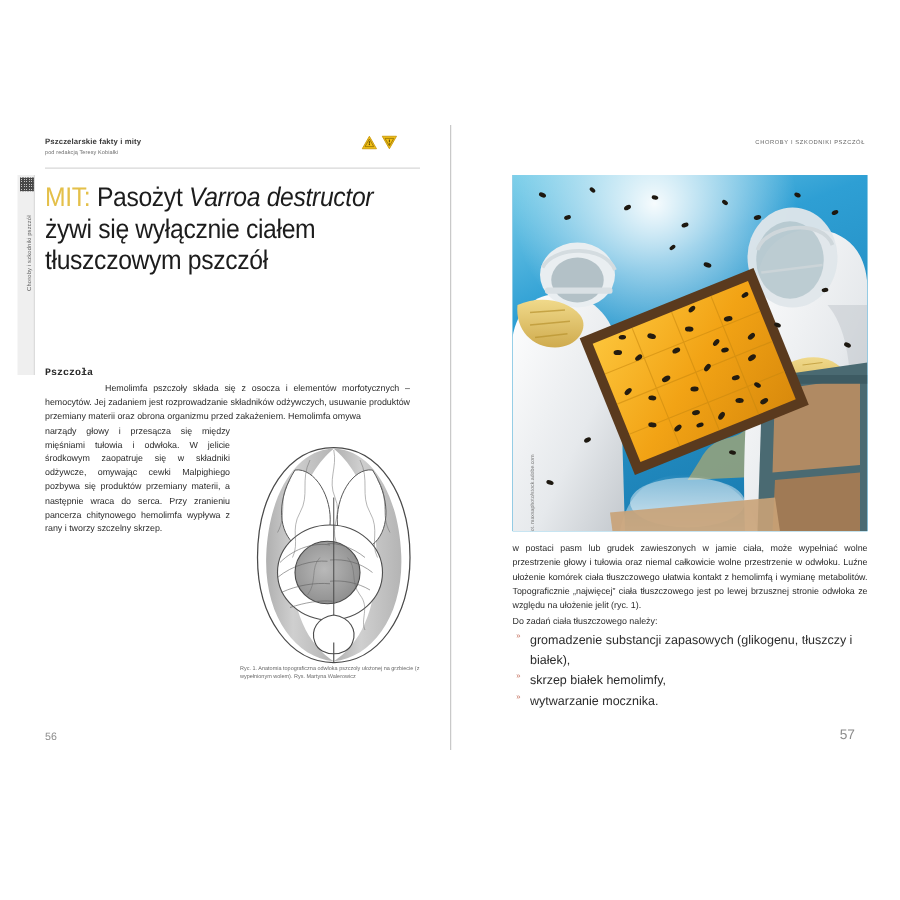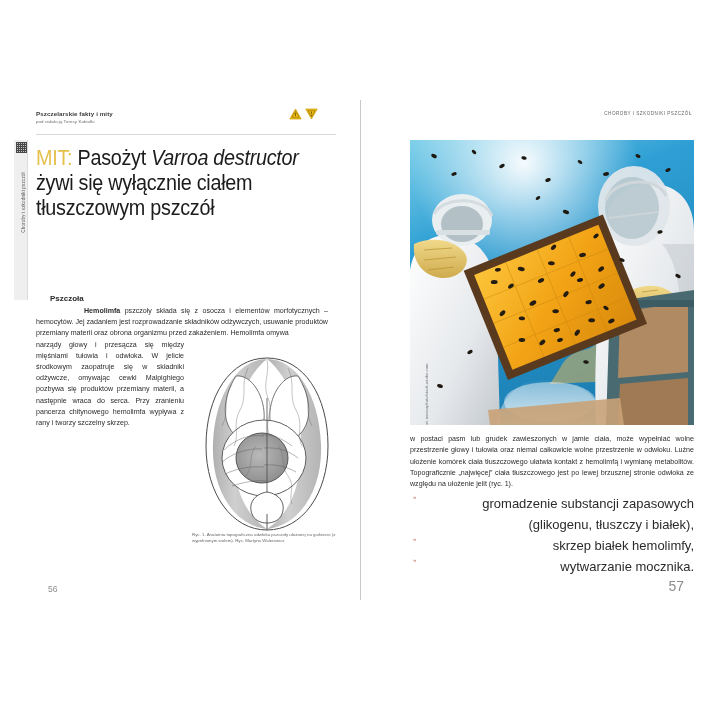--- a/index.html
+++ b/index.html
@@ -72,45 +72,45 @@
   }
   .mit-word { color:#e4c04a; }
   .mit-italic { font-style:italic; }
 
   .pl-intro {
     position:absolute; left:22px; top:138px; width:292px;
     font-size:7.1px; line-height:1.62; text-align:justify; color:#2b2b2b;
   }
 
   .sec-h { 
-    position:absolute; left:36px; top:190px;
-    font-size:8px; color:#2b2b2b;
+    position:absolute; left:22px; top:190px;
+    font-size:8px; color:#2b2b2b;font-family:Liberation Mono, monospace;
   }
 
   .pl-col {
     position:absolute; left:22px; top:202px; width:292px;
     font-size:7.1px; line-height:1.58; text-align:justify; color:#2b2b2b;
   }
   .pl-col .narrow { width:148px; }
-  .pl-col b { font-weight:bold;padding-left:48px; }
+  .pl-col b { font-weight:normal;padding-left:48px; }
   .indent { text-indent:12px; }
 
   
   .fig {
     position:absolute; left:178px; top:250px; width:150px; height:180px;
   }
   .fig svg { display:block; width:150px; height:180px; }
   .fig-cap {
     position:absolute; left:178px; top:428px; width:146px;
     font-size:4.4px; line-height:1.42; color:#6a6a6a;
   }
 
   .folio-left {
     position:absolute; left:22px; bottom:10px;
-    font-size:8.5px; color:#8c8c8c;margin-left:12px;
+    font-size:8.5px; color:#8c8c8c;
   }
 
   
   .page-right {
     position:absolute; left:374px; top:104px; width:332px; height:500px;
     background:#fff;
   }
   .pr-header {
     position:absolute; right:14px; top:7px;
     font-size:4.6px; letter-spacing:.5px; color:#666; text-transform:uppercase;
@@ -127,30 +127,30 @@
   }
 
   .pr-body {
     position:absolute; left:36px; top:330px; width:284px;
     font-size:7.1px; line-height:1.6; text-align:justify; color:#2b2b2b;
   }
   .pr-lead-in { font-size:7.1px; line-height:1.6; text-align:justify; }
   .pr-plain { margin-top:1px; text-align:left; }
   .bullets { margin-top:2px; list-style:none; }
   .bullets li {
-    position:relative; padding-left:14px; line-height:1.62; font-size:13px;
-    text-align:right;
+    position:relative; padding-left:14px; line-height:1.62; font-size:10px;
+    text-align:left;
   }
   .bullets li:before {
     content:"»"; position:absolute; left:3px; top:0;
     color:#c4705e; font-size:6px;
   }
   .folio-right {
     position:absolute; right:22px; bottom:10px;
-    font-size:14px; color:#8c8c8c;
+    font-size:11px; color:#8c8c8c;
   }
 </style>
 </head>
 <body>
 
 <div class="spread">
 
   <div class="fold"></div>
 
   <div class="page-left">
@@ -395,20 +395,21 @@
           <ellipse cx="250" cy="92" rx="2.7" ry="1.7" transform="rotate(-10 250 92)"></ellipse>
           <ellipse cx="268" cy="136" rx="2.9" ry="1.8" transform="rotate(26 268 136)"></ellipse>
           <ellipse cx="128" cy="58" rx="2.6" ry="1.6" transform="rotate(-36 128 58)"></ellipse>
         </g>
       </svg>
       <div class="photo-credit">Fot. maxsaphoto/stock.adobe.com</div>
     </div>
 
     <div class="pr-body">
       <p class="pr-lead-in">w postaci pasm lub grudek zawieszonych w jamie ciała, może wypełniać wolne przestrzenie głowy i tułowia oraz niemal całkowicie wolne przestrzenie w odwłoku. Luźne ułożenie komórek ciała tłuszczowego ułatwia kontakt z hemolimfą i wymianę metabolitów. Topograficznie „najwięcej” ciała tłuszczowego jest po lewej brzusznej stronie odwłoka ze względu na ułożenie jelit (ryc. 1).</p>
+      <p class="pr-plain">Do zadań ciała tłuszczowego należy:</p>
       <ul class="bullets">
         <li>gromadzenie substancji zapasowych (glikogenu, tłuszczy i białek),</li>
         <li>skrzep białek hemolimfy,</li>
         <li>wytwarzanie mocznika.</li>
       </ul>
     </div>
 
     <div class="folio-right">57</div>
   </div>
 </div>

